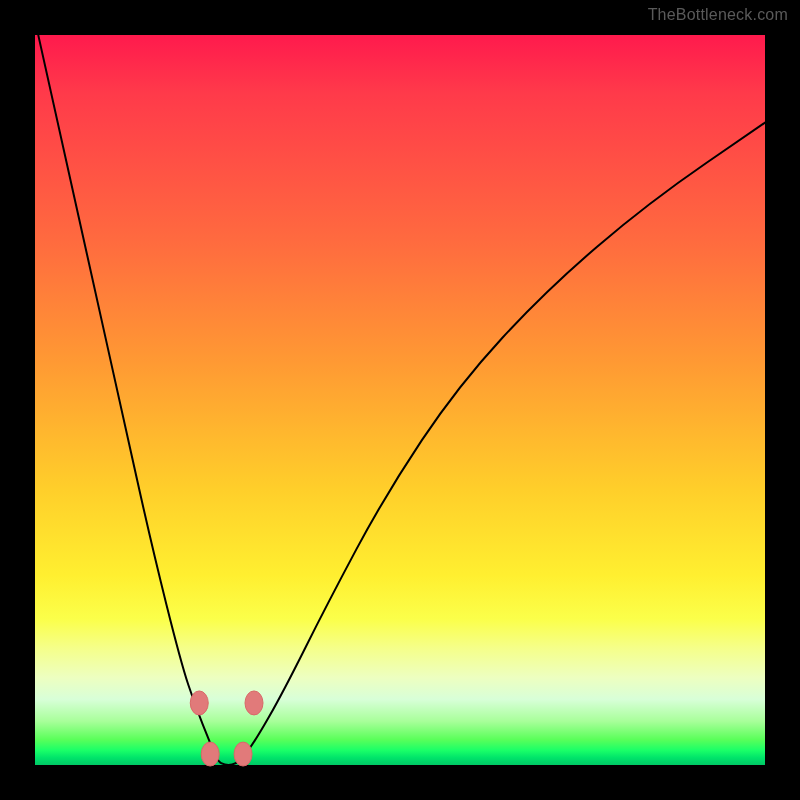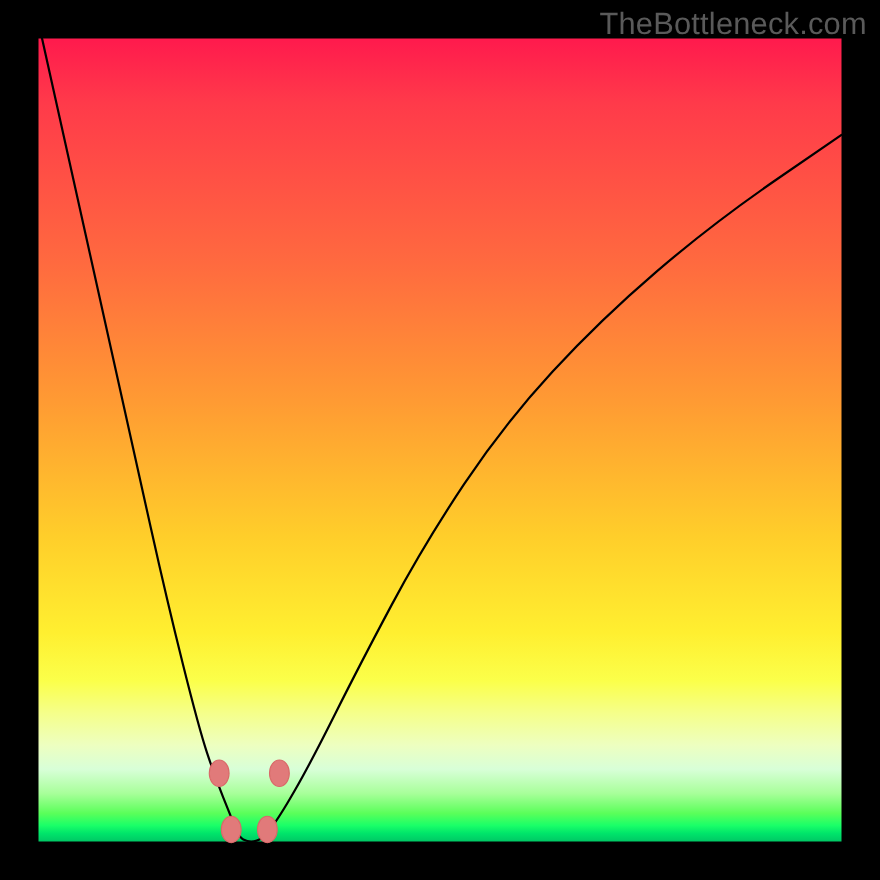--- a/index.html
+++ b/index.html
@@ -44,21 +44,21 @@
         #1aff68 98%,
         #00e46a 99%,
         #00c865 100%
       );
   }
   .watermark {
     position: absolute;
     top: 6px;
     right: 12px;
     color: #5a5a5a;
-    font-size: 28px;
+    font-size: 16px;
     font-weight: 500;
     letter-spacing: 0.2px;
     user-select: none;
   }
   svg.curves {
     position: absolute;
     left: 0;
     top: 0;
     width: 730px;
     height: 730px;

